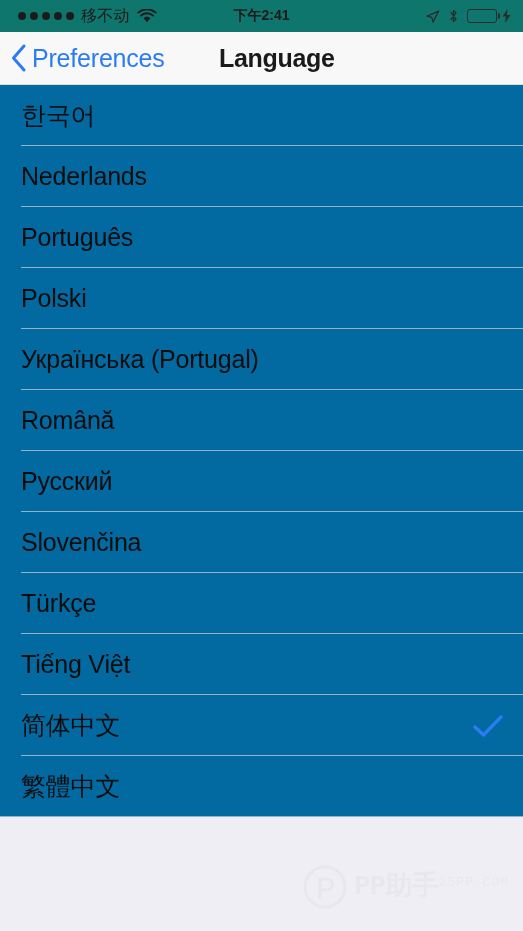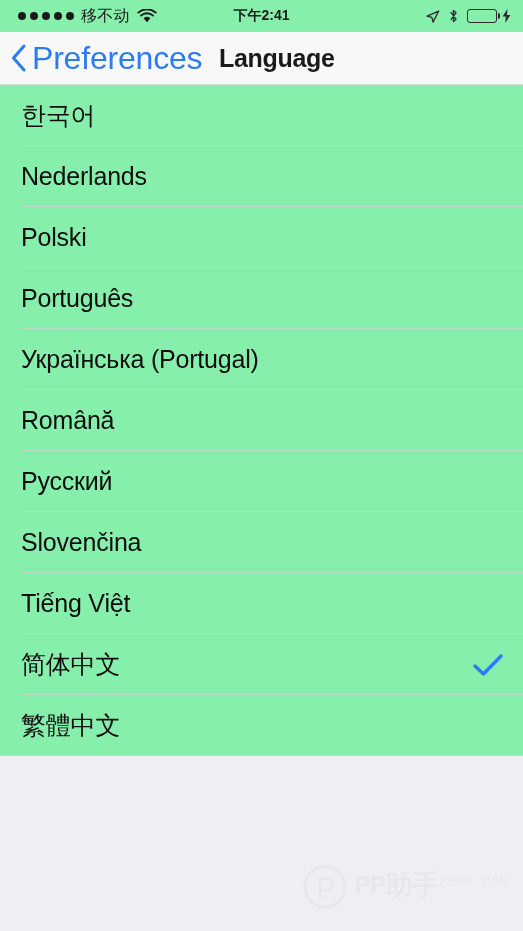--- a/index.html
+++ b/index.html
@@ -19,21 +19,21 @@
     width: 523px;
     height: 931px;
     background: #efeef4;
     overflow: hidden;
   }
 
   
   #status-bar {
     position: relative;
     height: 32px;
-    background: #86efac;
+    background: #0f766e;
     display: flex;
     align-items: center;
     box-sizing: border-box;
     padding: 0 12px 0 18px;
   }
   #status-left {
     display: flex;
     align-items: center;
     gap: 7px;
     flex: 0 0 auto;
@@ -118,21 +118,21 @@
   }
   #back-button {
     display: flex;
     align-items: center;
     gap: 4px;
     padding-left: 10px;
     cursor: pointer;
     height: 100%;
   }
   #back-label {
-    font-size: 32px;
+    font-size: 25px;
     color: #2b7bf3;
     letter-spacing: -0.2px;
   }
   #nav-title {
     position: absolute;
     left: 205px;
     font-size: 25px;
     font-weight: bold;
     color: #1a1a1a;
     letter-spacing: -0.3px;
@@ -142,21 +142,21 @@
   
   #language-list {
     background: #ffffff;
     position: relative;
   }
   .lang-row {
     position: relative;
     height: 61px;
     display: flex;
     align-items: center;
-    background: #86efac;
+    background: #0369a1;
     box-sizing: border-box;
     padding: 0 20px 0 21px;
     cursor: pointer;
   }
   .lang-row::after {
     content: "";
     position: absolute;
     left: 21px;
     right: 0;
     bottom: 0;
@@ -271,36 +271,39 @@
   </div>
 
   <div id="language-list">
       <div class="lang-row">
         <span class="lang-label">한국어</span>
       </div>
       <div class="lang-row">
         <span class="lang-label">Nederlands</span>
       </div>
       <div class="lang-row">
+        <span class="lang-label">Português</span>
+      </div>
+      <div class="lang-row">
         <span class="lang-label">Polski</span>
       </div>
       <div class="lang-row">
-        <span class="lang-label">Português</span>
-      </div>
-      <div class="lang-row">
         <span class="lang-label">Українська (Portugal)</span>
       </div>
       <div class="lang-row">
         <span class="lang-label">Română</span>
       </div>
       <div class="lang-row">
         <span class="lang-label">Русский</span>
       </div>
       <div class="lang-row">
         <span class="lang-label">Slovenčina</span>
+      </div>
+      <div class="lang-row">
+        <span class="lang-label">Türkçe</span>
       </div>
       <div class="lang-row">
         <span class="lang-label">Tiếng Việt</span>
       </div>
       <div class="lang-row selected">
         <span class="lang-label">简体中文</span>
         <svg class="lang-check" width="30" height="24" viewBox="0 0 30 24">
           <path d="M2 13 L10.5 21 L28 3" fill="none" stroke="#2b7bf3" stroke-width="3.4" stroke-linecap="round" stroke-linejoin="round"></path>
         </svg>
       </div>

